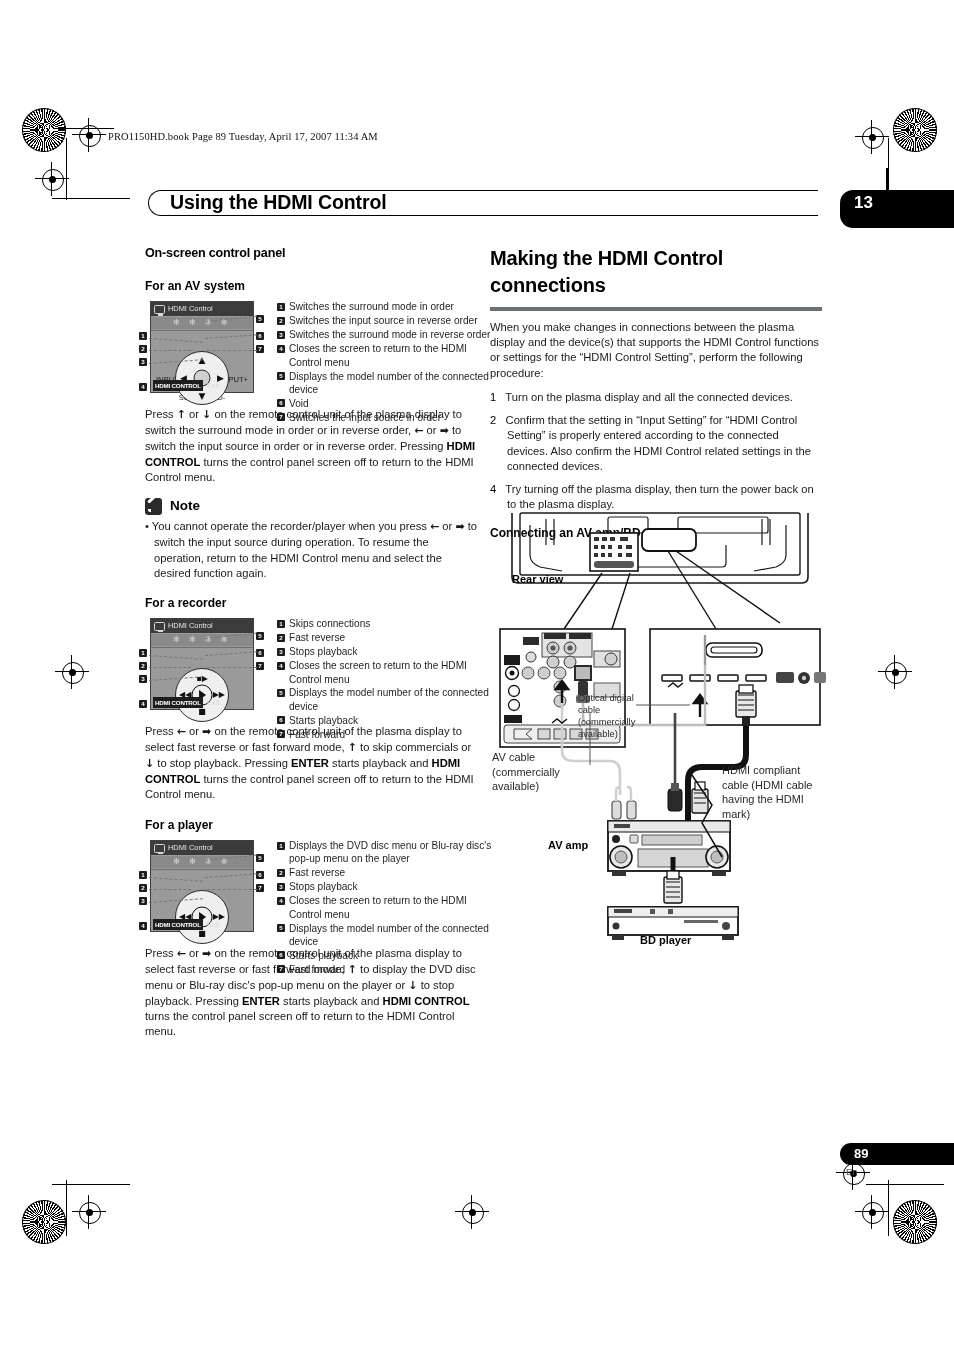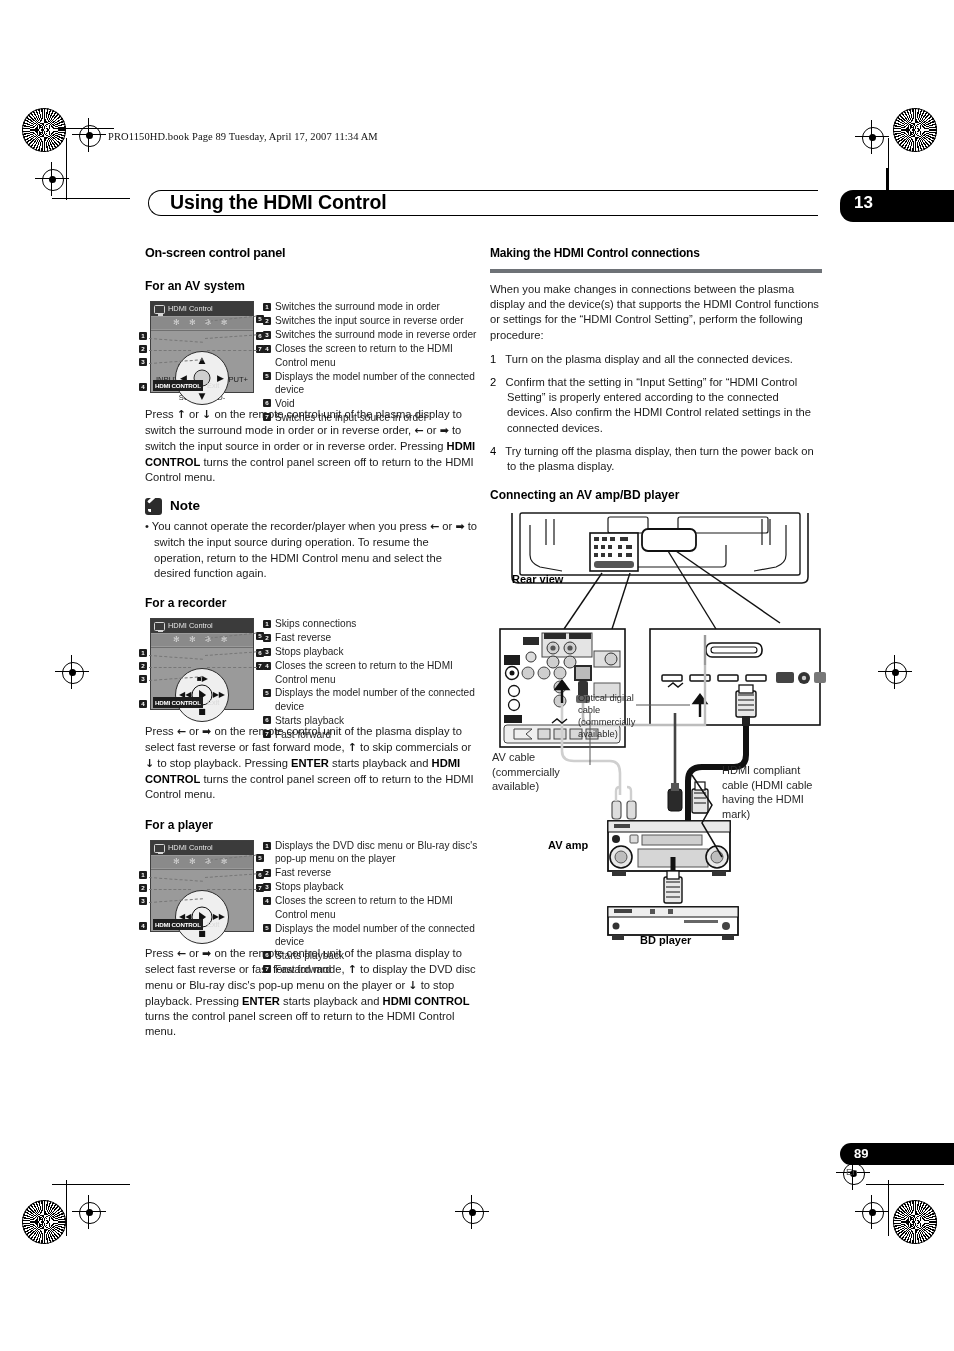--- a/index.html
+++ b/index.html
@@ -27,31 +27,31 @@
   .filestamp-rule{position:absolute;left:56px;top:128px;width:58px;height:1.2px;background:#000;}
 
   
   .titlebar{position:absolute;left:148px;top:190px;width:670px;height:28px;}
   .titlebar .pill{position:absolute;left:0;top:0;width:670px;height:26px;
       border:1.6px solid #000;border-radius:13px;box-sizing:border-box;
       border-right:none;border-top-right-radius:0;border-bottom-right-radius:0;}
   .titlebar .pill::after{content:"";position:absolute;right:-0px;top:-1.6px;width:0;height:0;}
   .titlebar h1{position:absolute;left:22px;top:1px;margin:0;font-size:19.5px;font-weight:bold;
       letter-spacing:-.1px;}
-  .chapnum{position:absolute;left:840px;top:190px;width:114px;height:32px;background:#000;
+  .chapnum{position:absolute;left:840px;top:190px;width:114px;height:38px;background:#000;
       border-radius:13px 0 0 13px;}
   .chapnum span{position:absolute;left:14px;top:3px;color:#fff;font-size:17px;font-weight:bold;}
   .chaptick{position:absolute;left:886px;top:168px;width:1.6px;height:24px;background:#000;}
 
   
   .col{position:absolute;font-size:11.2px;line-height:1.36;color:#1a1a1a;}
   .colL{left:145px;top:245px;width:335px;}
   .colR{left:490px;top:245px;width:332px;}
 
-  h2.sect{font-size:12px;font-weight:bold;margin:0 0 8px 0;color:#000;letter-spacing:-.2px;}
+  h2.sect{font-size:20px;font-weight:bold;margin:0 0 8px 0;color:#000;letter-spacing:-.2px;}
   .sectrule{height:3.5px;background:#6e7277;margin:3px 0 9px 0;}
   h3.sub{font-size:12px;font-weight:bold;margin:14px 0 7px 0;color:#000;}
   h3.sub.first{margin-top:14px;}
   p{margin:0 0 9px 0;}
   .num{display:block;margin:0 0 8px 0;text-indent:-17px;padding-left:17px;}
   .num b.n{font-weight:normal;}
 
   b{font-weight:bold;color:#000;}
   .arrow{font-family:"DejaVu Sans",sans-serif;font-weight:bold;font-size:11px;}
 
@@ -104,21 +104,21 @@
   .osd .txtT{position:absolute;left:0;top:31px;width:100%;text-align:center;font-size:7.6px;color:#1c1c1c;}
   .osd .txtB{position:absolute;left:0;top:62px;width:100%;text-align:center;font-size:7.6px;color:#1c1c1c;}
   .osd .menuT{position:absolute;left:0;top:32px;width:100%;text-align:center;font-size:7.6px;color:#1c1c1c;letter-spacing:.3px;}
 
   
   .cb{position:absolute;width:8px;height:8px;background:#1c1c1c;color:#fff;font-size:6.2px;
       line-height:8px;text-align:center;font-weight:bold;border-radius:1px;}
   .leader{position:absolute;height:0;border-top:0.8px dashed #777;transform-origin:left center;}
 
   
-  .calls{position:absolute;left:118px;top:-1px;width:216px;font-size:10.1px;line-height:1.33;color:#1f1f1f;}
+  .calls{position:absolute;left:132px;top:-1px;width:216px;font-size:10.1px;line-height:1.33;color:#1f1f1f;}
   .calls .ci{display:flex;gap:4px;margin-bottom:.5px;align-items:flex-start;}
   .calls .ci .b{flex:0 0 auto;width:8px;height:8px;background:#1c1c1c;color:#fff;font-size:6.2px;
       line-height:8px;text-align:center;font-weight:bold;border-radius:1px;margin-top:2.5px;}
   .calls .ci .t{flex:1 1 auto;}
 
   
   .diagram{position:absolute;left:490px;top:505px;width:340px;height:445px;}
   .diagram svg{position:absolute;left:0;top:0;}
   .dlabel{position:absolute;font-size:9.3px;color:#2a2a2a;line-height:1.28;}
   .dlabel.bold{font-weight:bold;font-size:11px;color:#000;}

